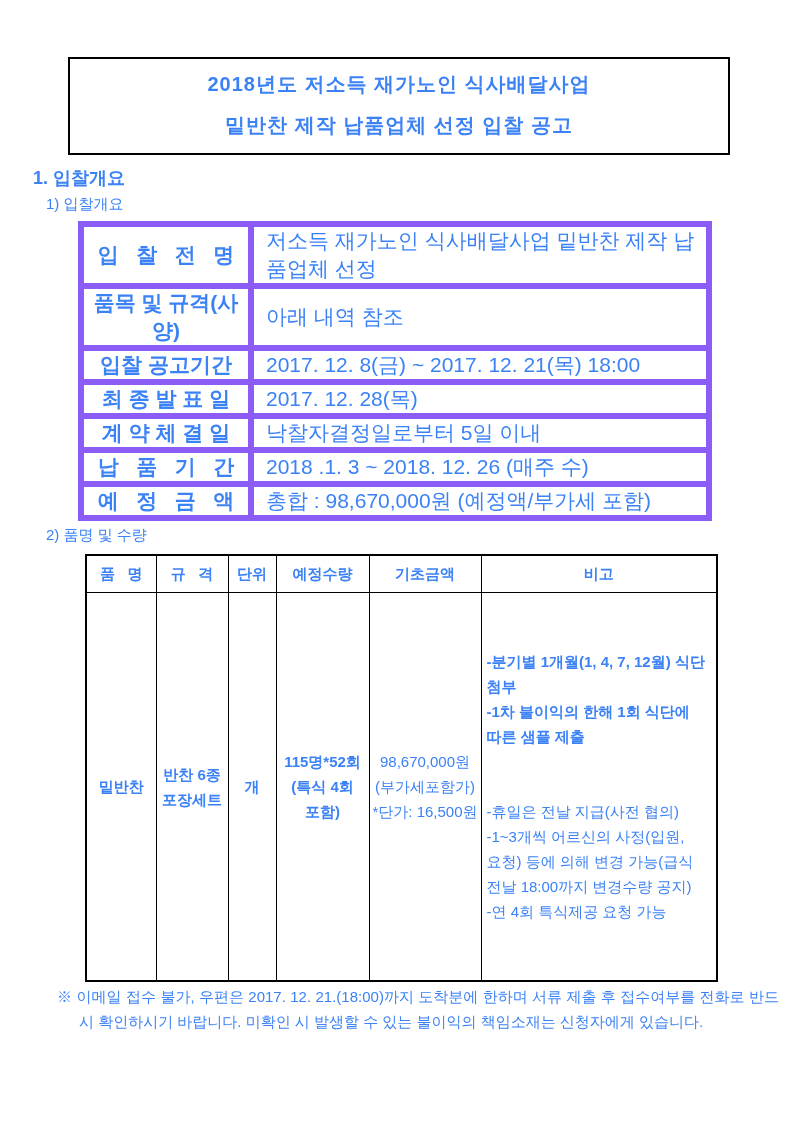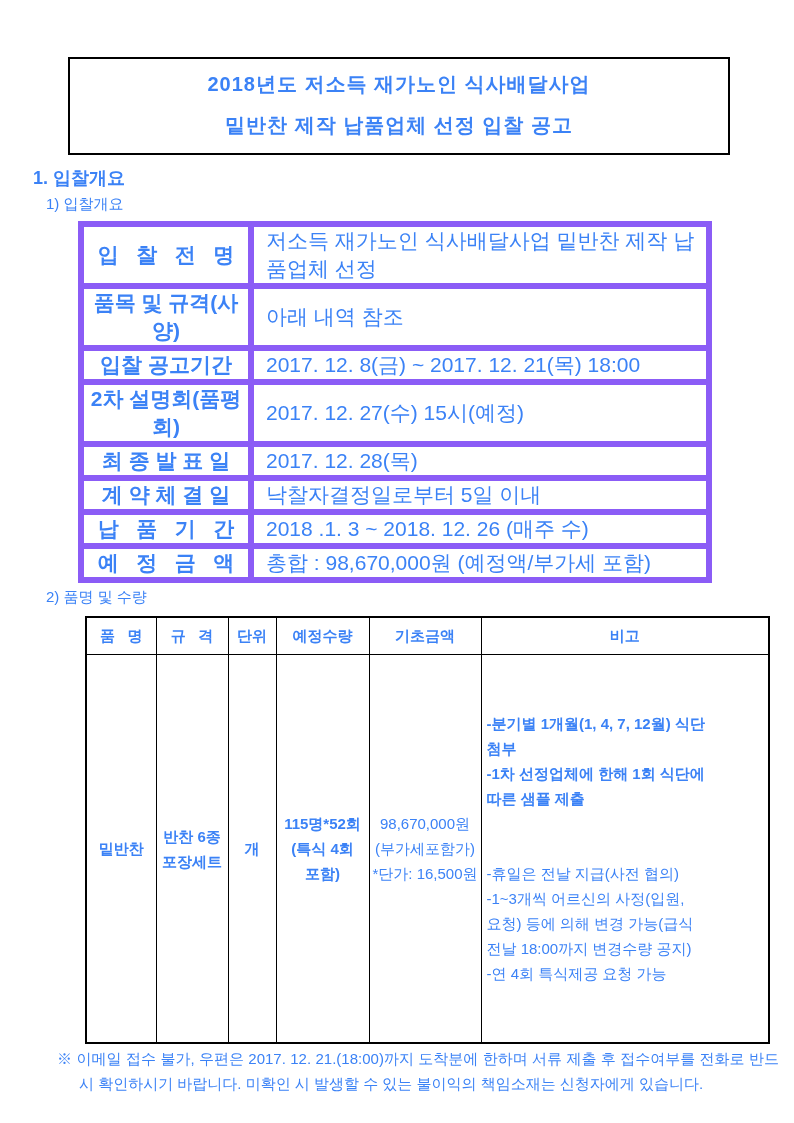--- a/index.html
+++ b/index.html
@@ -71,21 +71,21 @@
     white-space: pre-wrap;
   }
   table.overview td.val {
     padding-left: 12px;
     margin-left: 20px;
   }
 
   
   table.items {
     margin: 9px 0 0 52px;
-    width: 685px;
+    width: 633px;
     border: 2px solid #000;
   }
   table.items th, table.items td {
     border: 1px solid #000;
     font-size: 15px;
     padding: 0;
   }
   table.items thead th {
     height: 36px;
     font-weight: bold;
@@ -151,24 +151,20 @@
         <td class="lbl">입   찰   전   명</td>
         <td class="val">저소득 재가노인 식사배달사업 밑반찬 제작 납품업체 선정</td>
       </tr>
       <tr>
         <td class="lbl">품목 및 규격(사양)</td>
         <td class="val">아래 내역 참조</td>
       </tr>
       <tr>
         <td class="lbl">입찰 공고기간</td>
         <td class="val">2017. 12. 8(금) ~ 2017. 12. 21(목) 18:00</td>
-      </tr>
-      <tr>
-        <td class="lbl">2차 설명회(품평회)</td>
-        <td class="val">2017. 12. 27(수) 15시(예정)</td>
       </tr>
       <tr>
         <td class="lbl">최 종 발 표 일</td>
         <td class="val">2017. 12. 28(목)</td>
       </tr>
       <tr>
         <td class="lbl">계 약 체 결 일</td>
         <td class="val">낙찰자결정일로부터 5일 이내</td>
       </tr>
       <tr>
@@ -211,21 +207,21 @@
         <td class="b">개</td>
         <td class="b">115명*52회
 (특식 4회
 포함)</td>
         <td>98,670,000원
 (부가세포함가)
 *단가: 16,500원</td>
         <td class="note-cell">
           <div class="note-bold">-분기별 1개월(1, 4, 7, 12월) 식단
 첨부
--1차 선정업체에 한해 1회 식단에
+-1차 불이익의 한해 1회 식단에
 따른 샘플 제출</div>
           <div class="note-regular">-휴일은 전날 지급(사전 협의)
 -1~3개씩 어르신의 사정(입원,
 요청) 등에 의해 변경 가능(급식
 전날 18:00까지 변경수량 공지)
 -연 4회 특식제공 요청 가능</div>
         </td>
       </tr>
     </tbody>
   </table>

